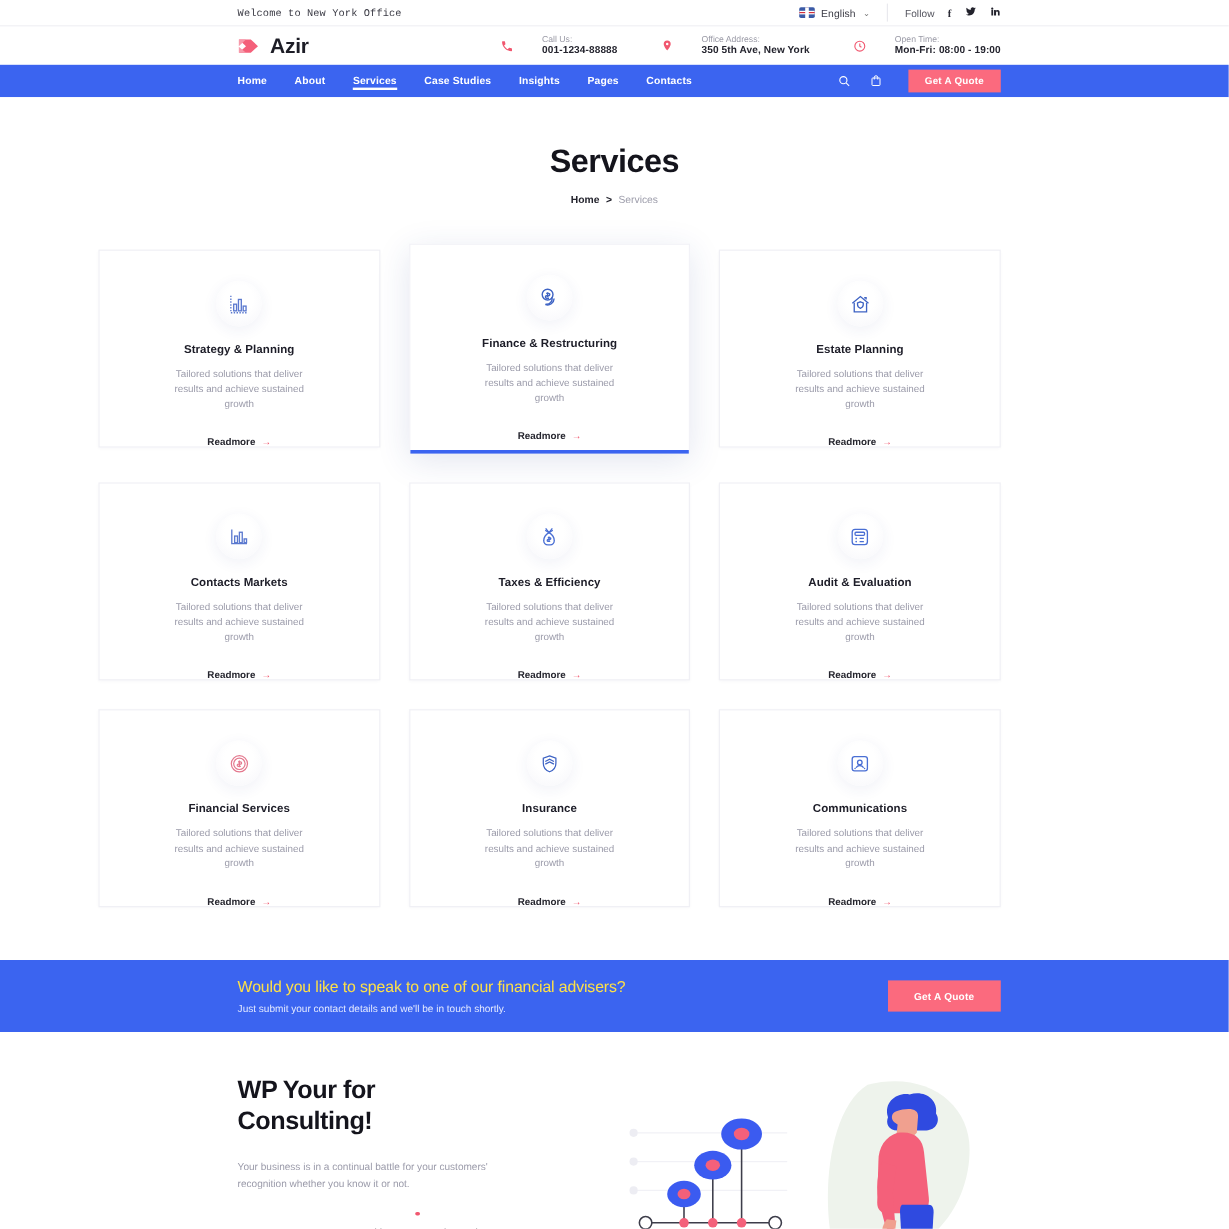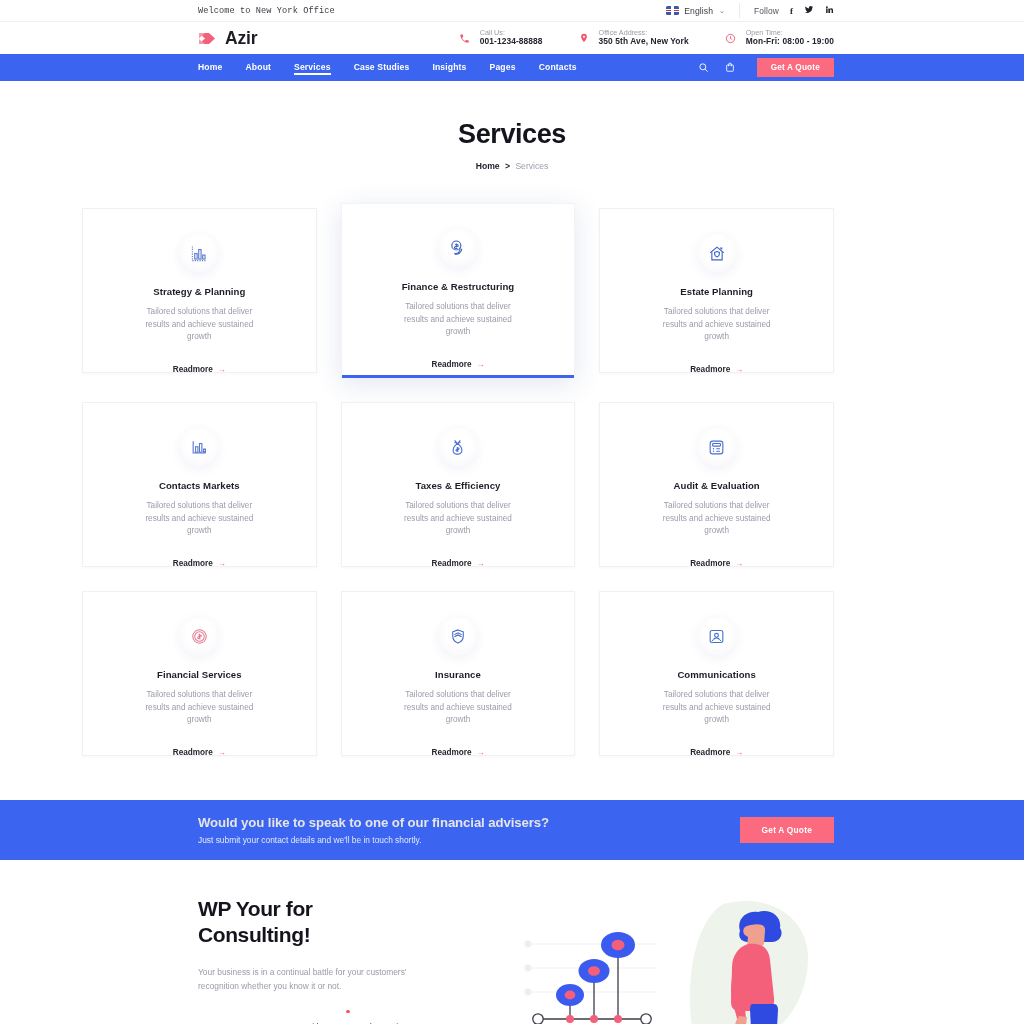--- a/index.html
+++ b/index.html
@@ -71,21 +71,21 @@
   .brand { display:flex; align-items:center; gap:7px; }
   .logo-mark {
     width: 20px; height: 15px; position: relative;
   }
   .logo-mark svg { display:block; }
   .brand-name {
     font-size: 17.5px; font-weight: 700; color:#1d1d26; letter-spacing:-0.2px;
   }
   .header .spacer { flex:1; }
   .info-group { display:flex; align-items:center; gap: 36px; }
-  .info { display:flex; align-items:center; gap:10px; }
+  .info { display:flex; align-items:center; gap:24px; }
   .info .ic { color:#f1576f; display:flex; align-items:center; }
   .info .txt { line-height:1.15; }
   .info .lbl { font-size: 7.2px; color:#9a9aa6; display:block; }
   .info .val { font-size: 8.4px; color:#24242e; font-weight:700; display:block; letter-spacing:.1px;}
 
   
   .nav {
     height: 27px; background:#3b64f0;
     display:flex; align-items:center;
     padding: 0 190px 0 198px;
@@ -160,21 +160,21 @@
   }
   .readmore .arr { color:#f1576f; font-size:8px; }
 
   
   .cta {
     background:#3b64f0; padding: 18px 190px 18px 198px;
     display:flex; align-items:center; margin-top: 14px;
     height: 60px;
   }
   .cta .txt h2 {
-    color:#e5e5e5; font-size: 13.2px; font-weight:700; letter-spacing:-.1px;
+    color:#fde047; font-size: 13.2px; font-weight:400; letter-spacing:-.1px;
   }
   .cta .txt p { color:#e3e9ff; font-size: 8.4px; margin-top: 5px; }
   .cta .spacer { flex:1; }
   .cta-btn {
     background:#fb6a7e; color:#fff; border:none;
     font-size:8.4px; font-weight:700; padding: 8px 22px; cursor:pointer;
     font-family:"Liberation Sans", sans-serif; letter-spacing:.2px;
   }
 
   

